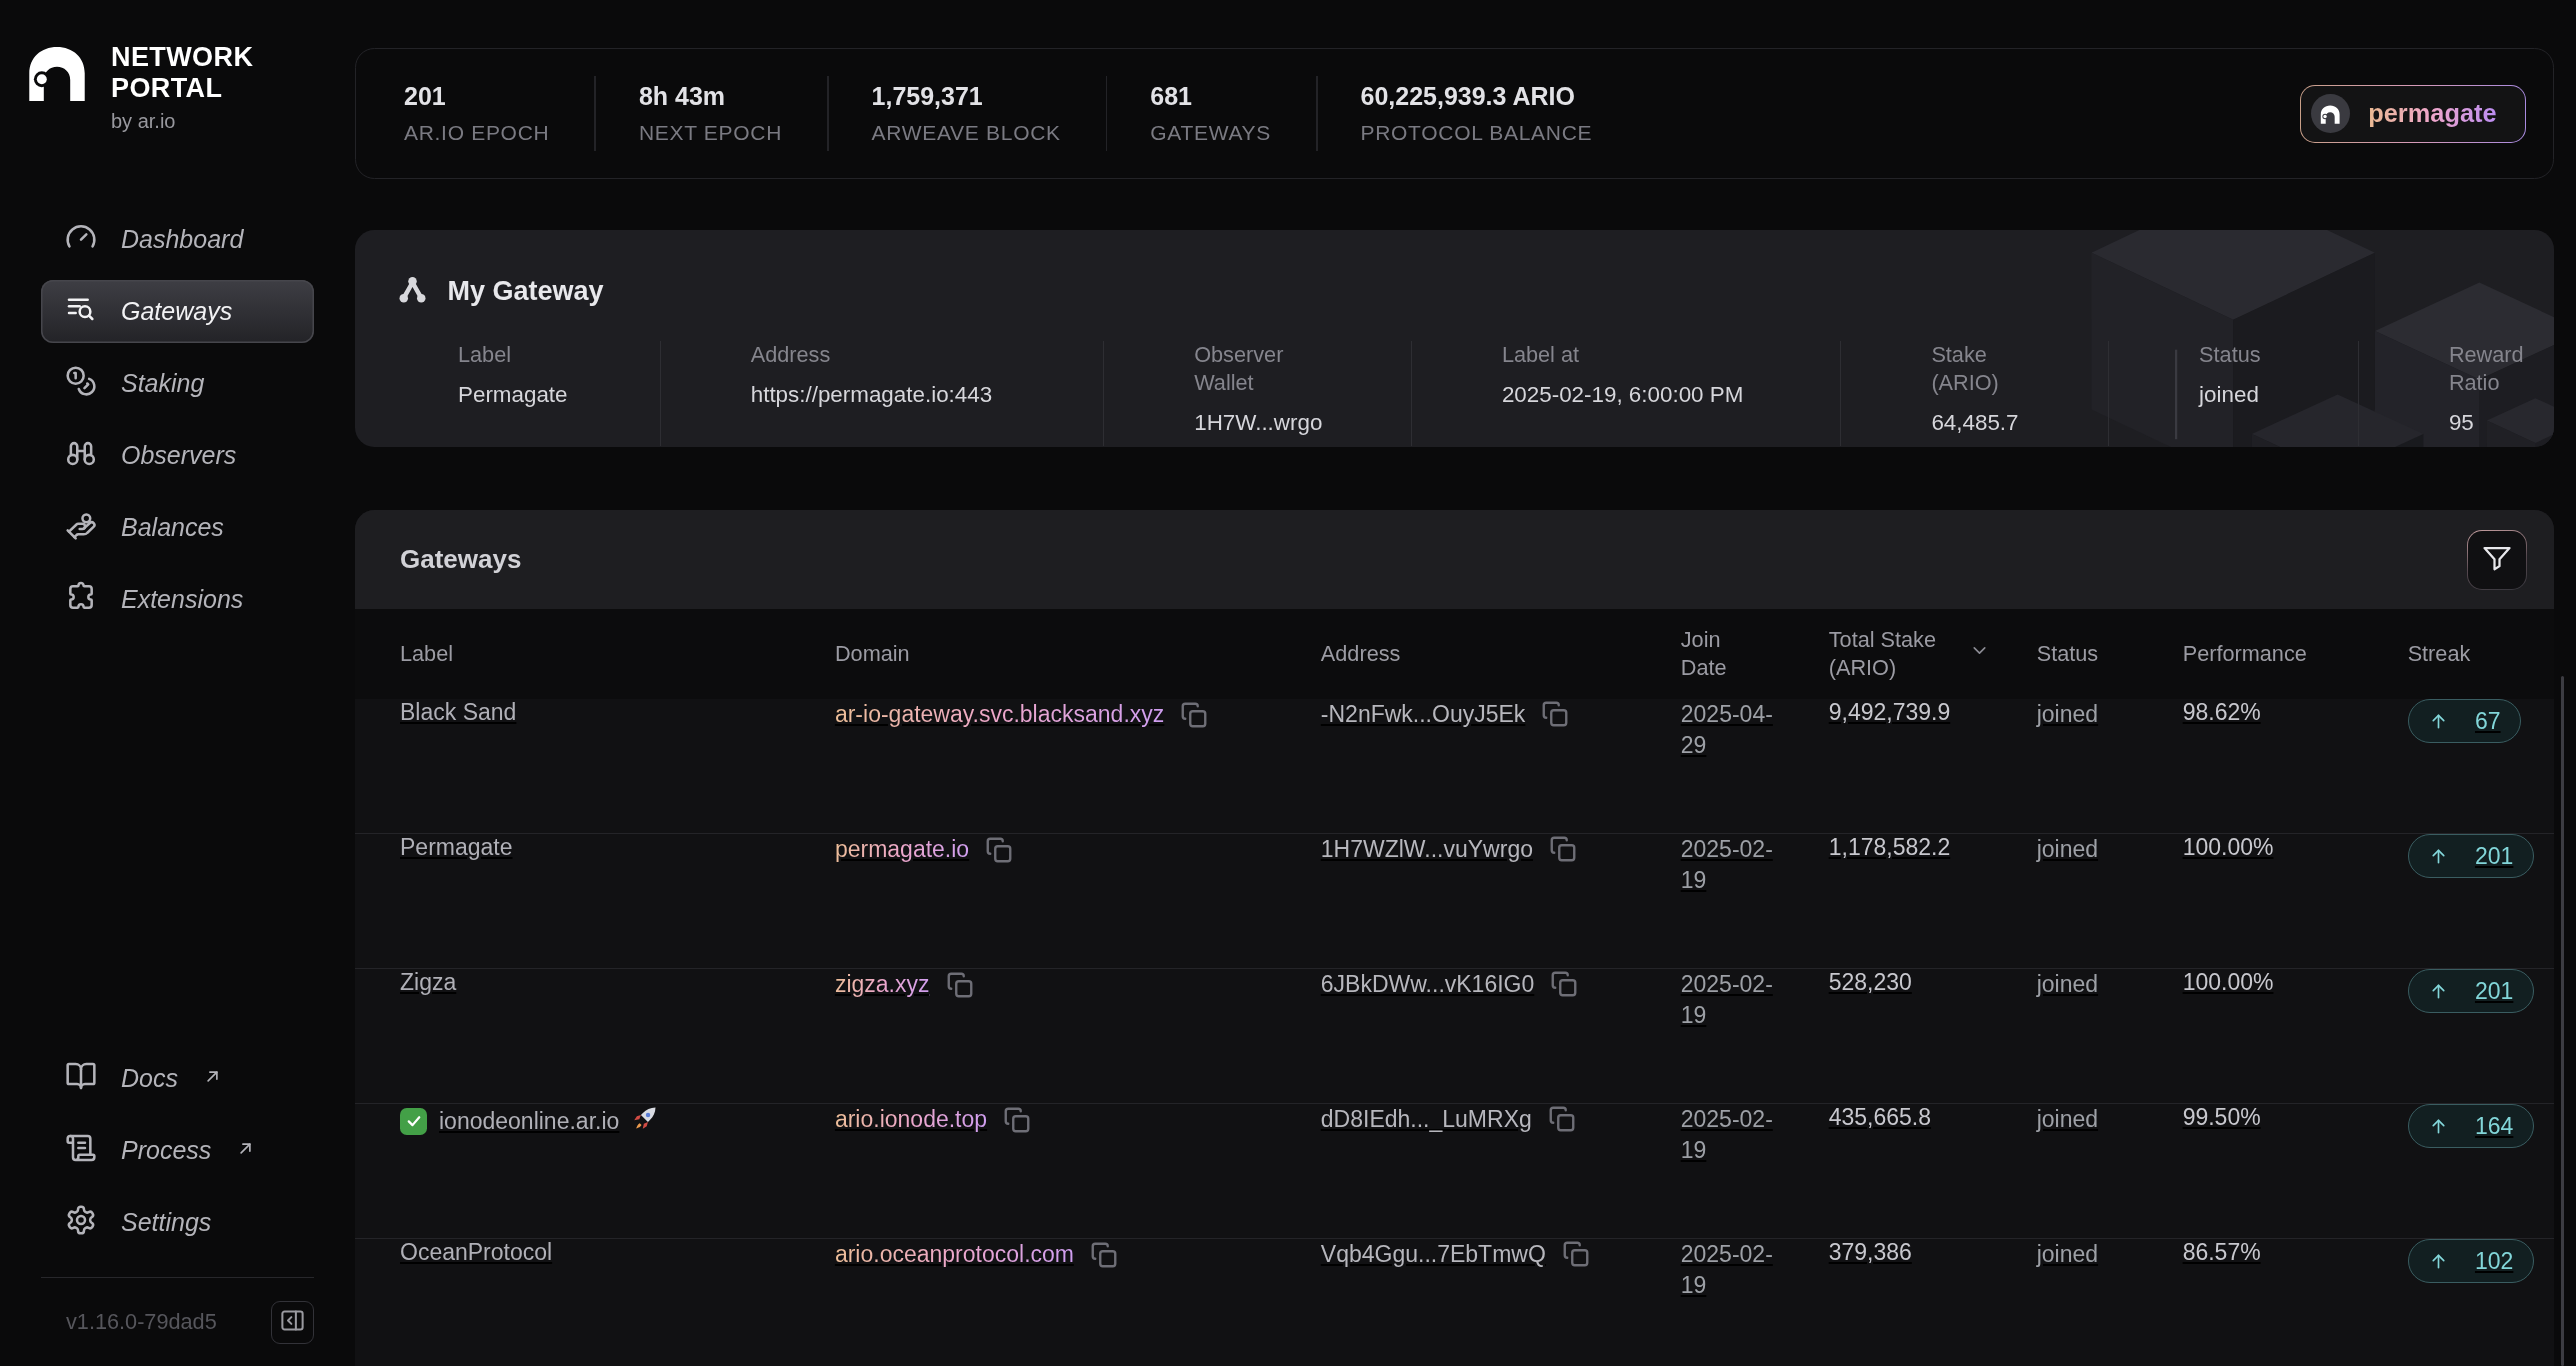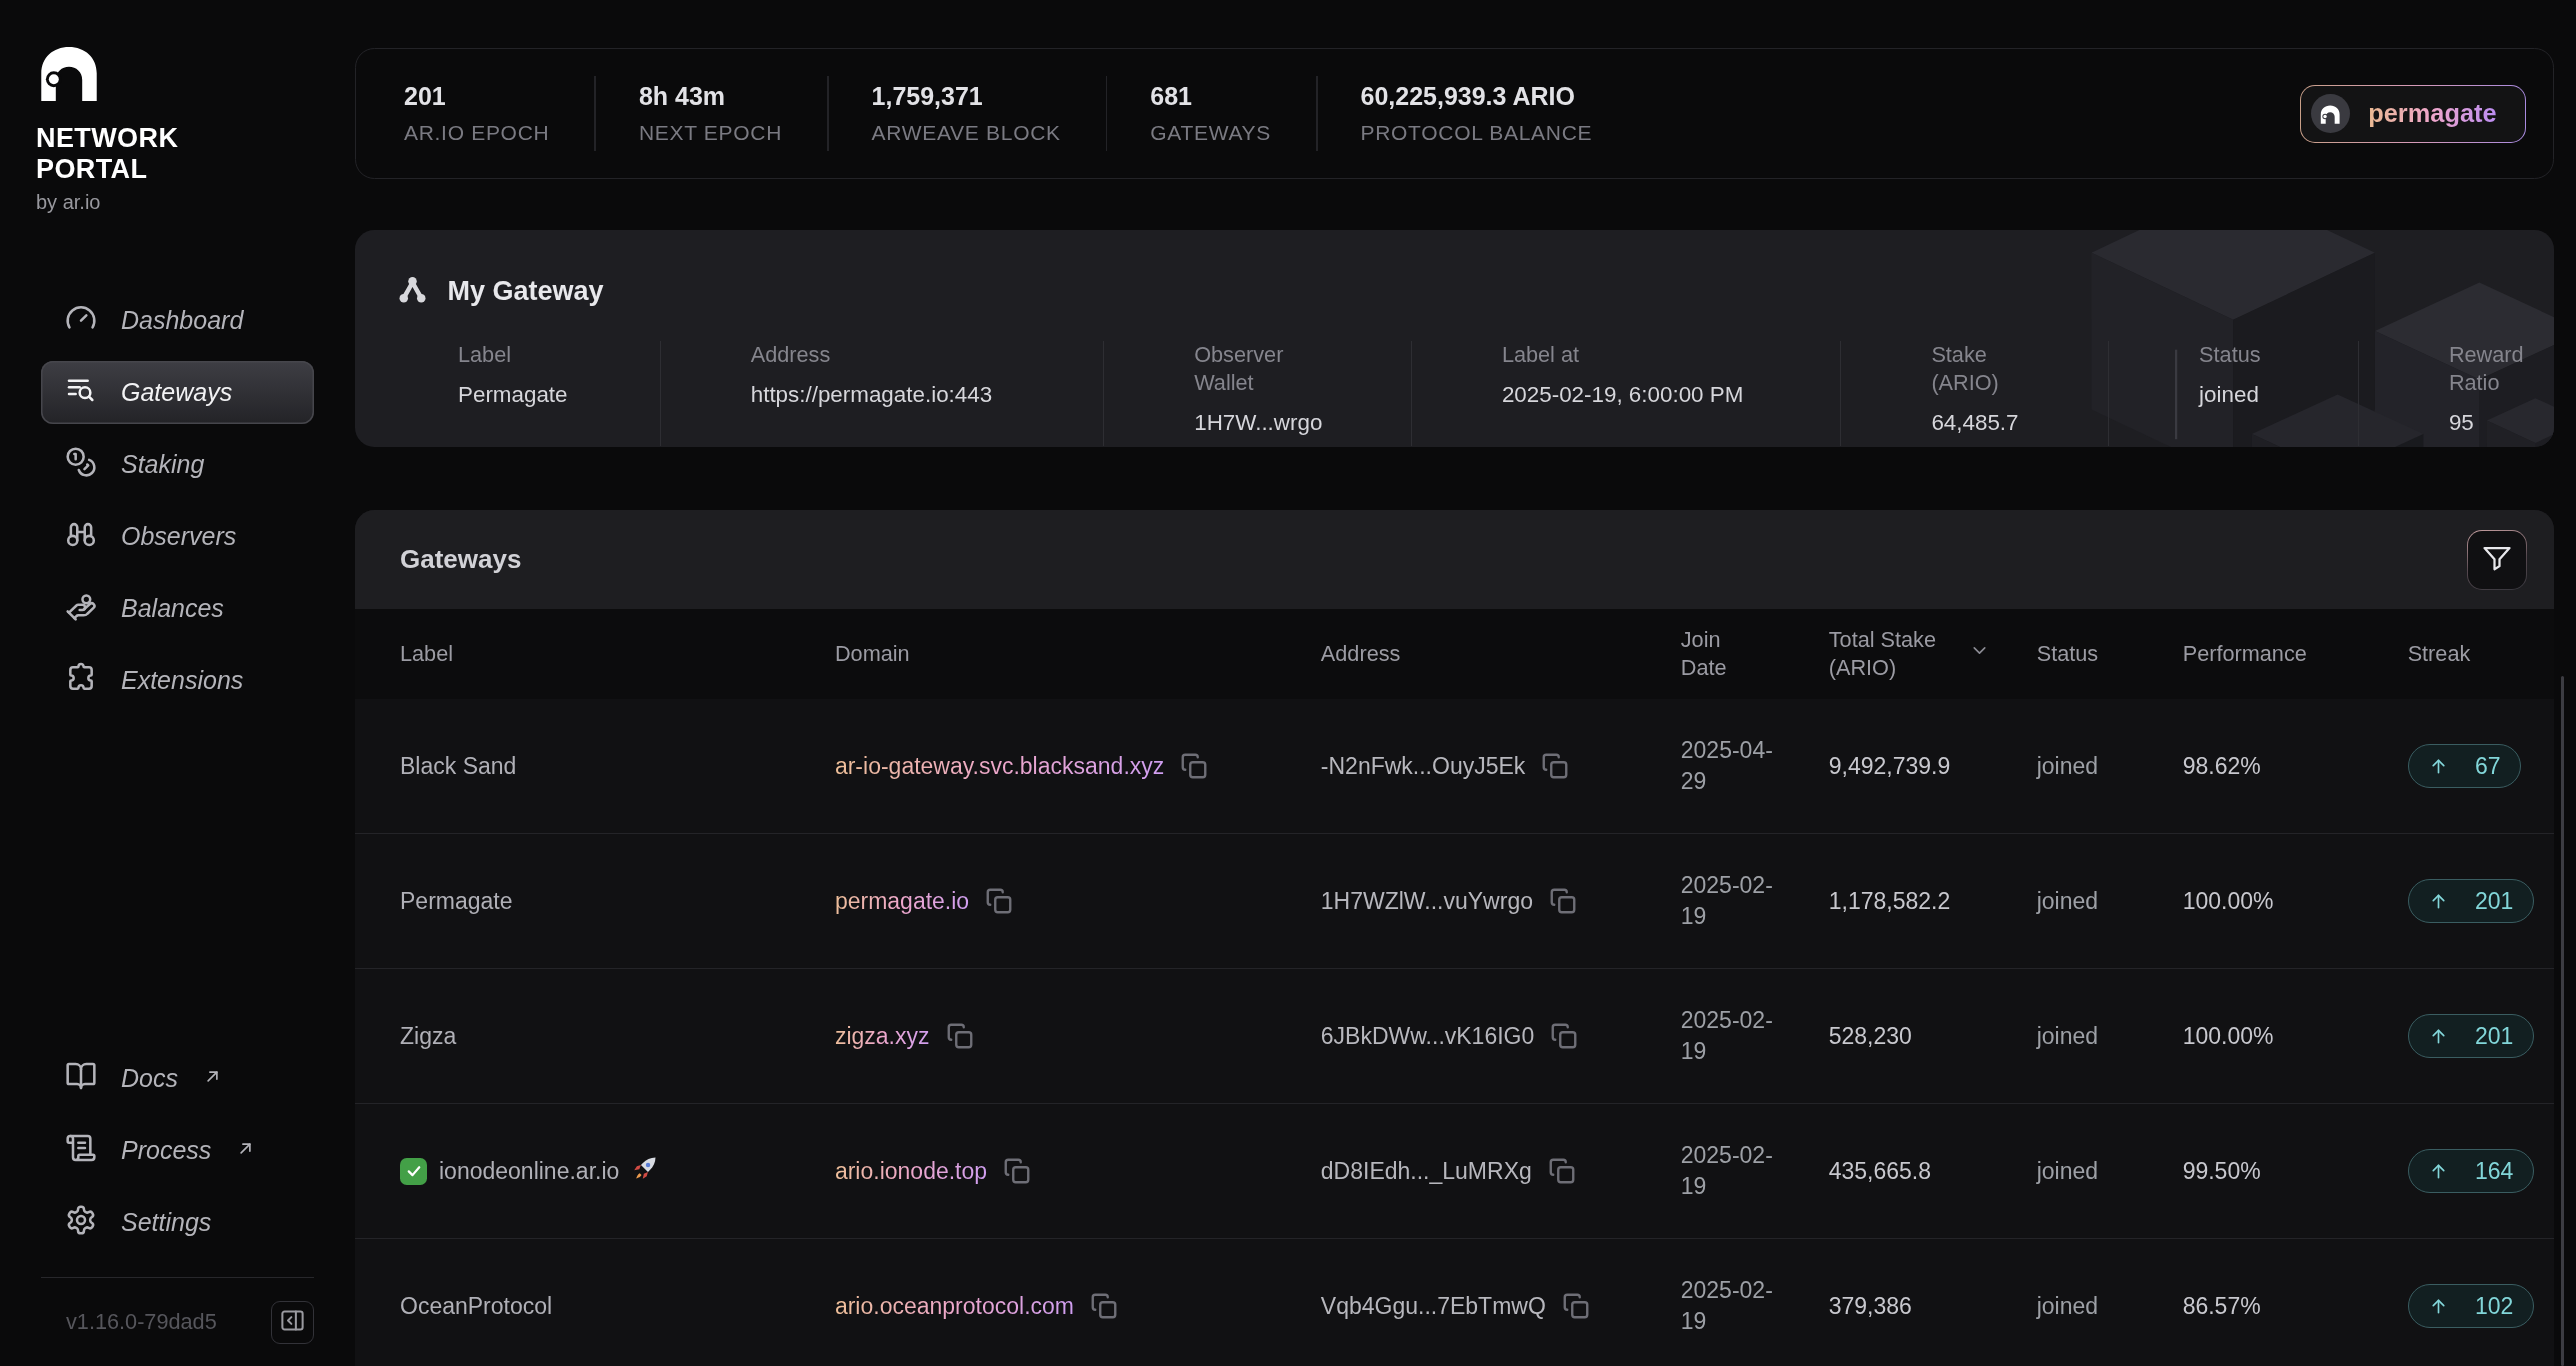--- a/index.html
+++ b/index.html
@@ -2,21 +2,21 @@
 <html style="font-size:12px"><head>
 <meta charset="utf-8">
 <style>
   * { margin:0; padding:0; box-sizing:border-box; }
   html,body { background:#060607; }
   .app{ width:2576px; height:1366px; background:#0a0a0b; display:flex;
         font-family:"Liberation Sans", sans-serif; overflow:hidden; position:relative; }
 
   
   .sidebar{ width:355px; flex:0 0 355px; display:flex; flex-direction:column; padding:42px 0 22.4px; }
-  .logo-row{ display:flex; gap:21px; padding-left:36px; align-items:flex-start;flex-direction:column; }
+  .logo-row{ display:flex; gap:21px; padding-left:24px; align-items:flex-start; }
   .logo-icon svg{ width:66px; height:60px; display:block; }
   .brand-title{ font-size:27px; font-weight:bold; color:#ffffff; line-height:31px; letter-spacing:0.4px; }
   .brand-sub{ font-size:20px; color:#98989e; margin-top:6px; }
   .nav{ margin:75px 41px 0; display:flex; flex-direction:column; gap:9px; }
   .nav-item{ display:flex; align-items:center; gap:24px; height:63px; padding:0 24px;
              border-radius:12px; color:#b4b4ba; font-size:25px; cursor:pointer;font-style:italic; }
   .nav-item svg{ width:32px; height:32px; flex:0 0 auto; }
   .nav-item.active{ background:linear-gradient(180deg,#3e3e44,#232327);
                     box-shadow:inset 0 0 0 1.5px #46464c; color:#f2f2f4; }
   .spacer{ flex:1; }
@@ -70,21 +70,21 @@
   .filter-btn{ margin-left:auto; width:60px; height:60px; border-radius:15px; border:1.5px solid transparent;
                display:flex; align-items:center; justify-content:center; color:#e8e8ec; cursor:pointer;
                background:linear-gradient(#101012,#101012) padding-box,
                           linear-gradient(165deg,#c7a0a2,#55484f 55%,#36363c) border-box; }
   .filter-btn svg{ width:30px; height:30px; }
   .thead{ height:90px; flex:0 0 90px; background:#0c0c0d; display:flex; align-items:center; padding-left:45px; }
   .th{ font-size:21.7px; color:#9b9ba3; line-height:28px; display:flex; align-items:center; gap:13.4px;
        padding-right:22.4px; }
   .th .sort svg{ width:21px; height:21px; color:#8a8a92; }
   .tbody{ flex:1; background:#111113; position:relative; overflow:hidden; }
-  .trow{ height:135px; display:flex; align-items:center; padding-left:45px; border-bottom:1.5px solid #242428; }
+  .trow{ height:135px; display:flex; align-items:flex-start; padding-left:45px; border-bottom:1.5px solid #242428;text-decoration:underline; }
   .td{ display:flex; align-items:center; padding-right:21px; }
   .td-label{ font-size:23px; color:#b0b0b7; display:flex; align-items:center; gap:12px; }
   .domain-link{ font-size:23px; line-height:31px; max-width:373px; text-decoration:none;
                 background:linear-gradient(100deg,#edbf97,#eda7cb,#cf9ef2);
                 -webkit-background-clip:text; background-clip:text; color:transparent; cursor:pointer; }
   .copy-btn{ color:#6e6e76; margin-left:15px; background:none; border:none; cursor:pointer;
              display:flex; align-items:center; }
   .copy-btn svg{ width:30px; height:30px; }
   .td-addr{ font-size:23px; color:#b7b7bd; }
   .td-dim{ font-size:23px; color:#9da0a6; line-height:31px; }

